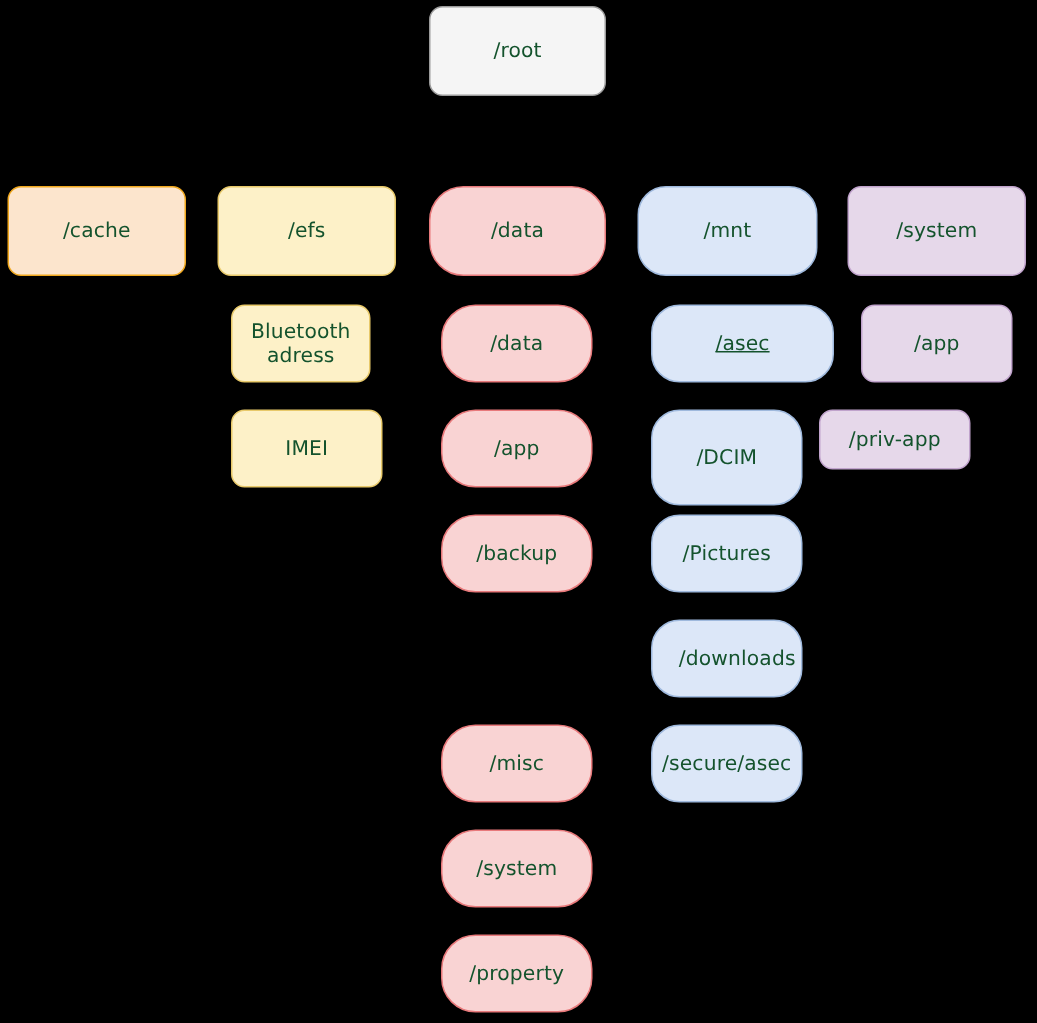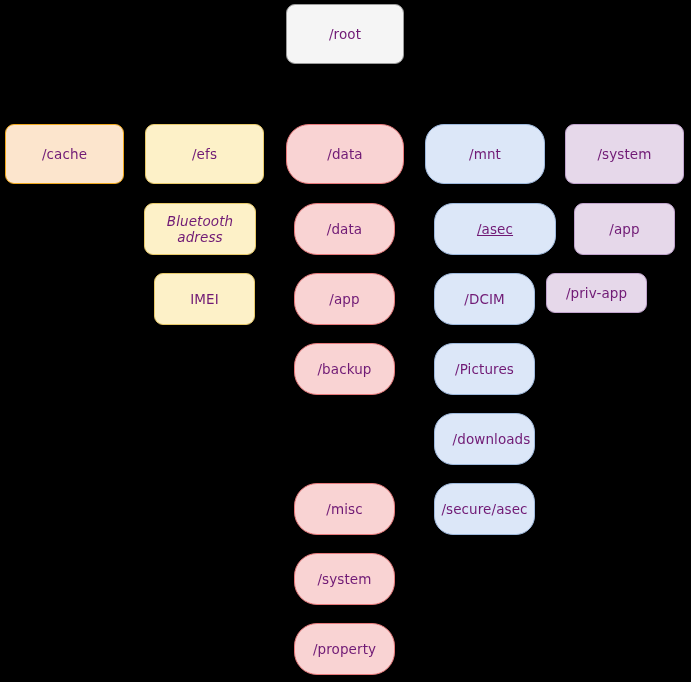--- a/index.html
+++ b/index.html
@@ -26,51 +26,51 @@
     box-sizing: border-box;
     display: flex;
     align-items: center;
     justify-content: center;
     text-align: center;
     border-radius: 9px;
     border-style: solid;
     border-width: 1.4px;
     font-size: 13.5px;
     line-height: 1.22;
-    color: #701a75;
+    color: #14532d;
     letter-spacing: 0.1px;
     padding: 2px 4px;
     white-space: pre-line;
   }
   .node.root      { background:#f5f5f5; border-color:#9b9b9b; }
   .node.cache     { background:#fce5cd; border-color:#f0a81e; }
   .node.efs       { background:#fdf1c8; border-color:#e8c96a; }
   .node.data      { background:#f9d3d3; border-color:#e8797b;border-radius:23px; }
   .node.mnt       { background:#dce7f8; border-color:#9fb9dd;border-radius:19px; }
   .node.system    { background:#e6d8ea; border-color:#c0a3cc; }
 </style>
 </head>
 <body>
 
 <div id="diagram">
     <div class="node root" style="left: 286px; top: 4px; width: 118px; height: 60px;">/root</div>
     <div class="node cache" style="left: 5px; top: 124px; width: 119px; height: 60px;">/cache</div>
     <div class="node efs" style="left: 145px; top: 124px; width: 119px; height: 60px;">/efs</div>
-    <div class="node efs" style="left: 144px; top: 203px; width: 112px; height: 52px; font-style: italic;">Bluetooth
+    <div class="node efs" style="left: 154px; top: 203px; width: 93px; height: 52px;">Bluetooth
 adress</div>
     <div class="node efs" style="left: 154px; top: 273px; width: 101px; height: 52px;">IMEI</div>
     <div class="node data" style="left: 286px; top: 124px; width: 118px; height: 60px;">/data</div>
     <div class="node data" style="left: 294px; top: 203px; width: 101px; height: 52px;">/data</div>
     <div class="node data" style="left: 294px; top: 273px; width: 101px; height: 52px;">/app</div>
     <div class="node data" style="left: 294px; top: 343px; width: 101px; height: 52px;">/backup</div>
     <div class="node data" style="left: 294px; top: 483px; width: 101px; height: 52px;">/misc</div>
     <div class="node data" style="left: 294px; top: 553px; width: 101px; height: 52px;">/system</div>
     <div class="node data" style="left: 294px; top: 623px; width: 101px; height: 52px;">/property</div>
     <div class="node mnt" style="left: 425px; top: 124px; width: 120px; height: 60px;">/mnt</div>
     <div class="node mnt" style="left: 434px; top: 203px; width: 122px; height: 52px; text-decoration: underline;">/asec</div>
-    <div class="node mnt" style="left: 434px; top: 273px; width: 101px; height: 52px; text-align: right;">/DCIM</div>
+    <div class="node mnt" style="left: 434px; top: 273px; width: 101px; height: 64px; text-align: right;">/DCIM</div>
     <div class="node mnt" style="left: 434px; top: 343px; width: 101px; height: 52px;">/Pictures</div>
     <div class="node mnt" style="left: 434px; top: 413px; width: 101px; height: 52px; padding-left: 18px;">/downloads</div>
     <div class="node mnt" style="left: 434px; top: 483px; width: 101px; height: 52px;">/secure/asec</div>
     <div class="node system" style="left: 565px; top: 124px; width: 119px; height: 60px;">/system</div>
     <div class="node system" style="left: 574px; top: 203px; width: 101px; height: 52px;">/app</div>
     <div class="node system" style="left: 546px; top: 273px; width: 101px; height: 40px;">/priv-app</div>
   </div>
 
 </body></html>

